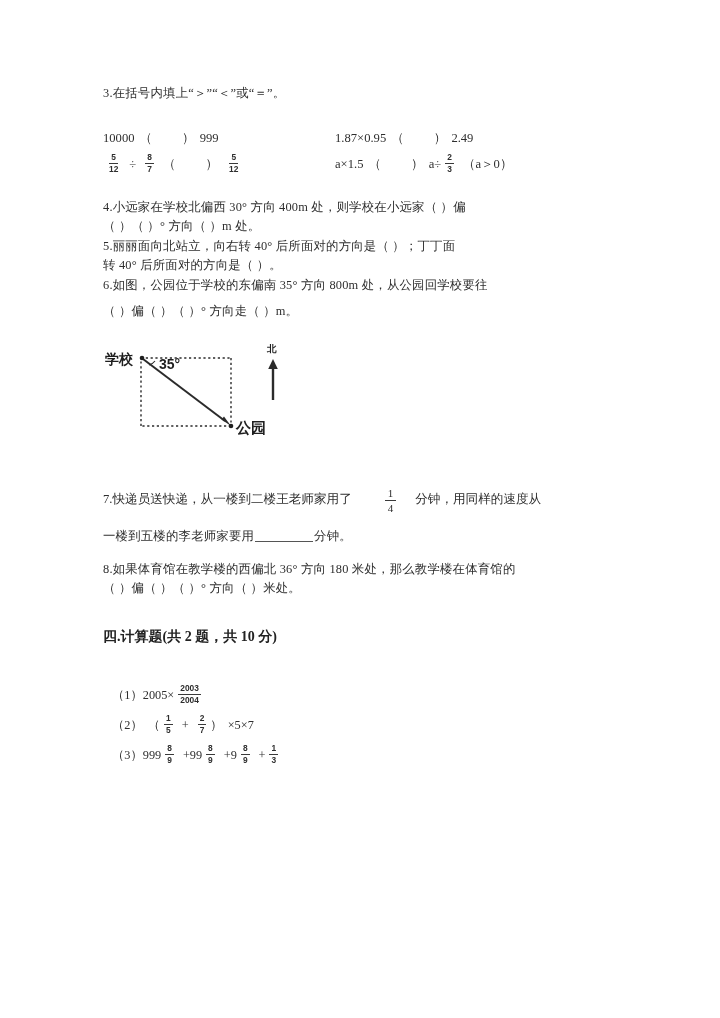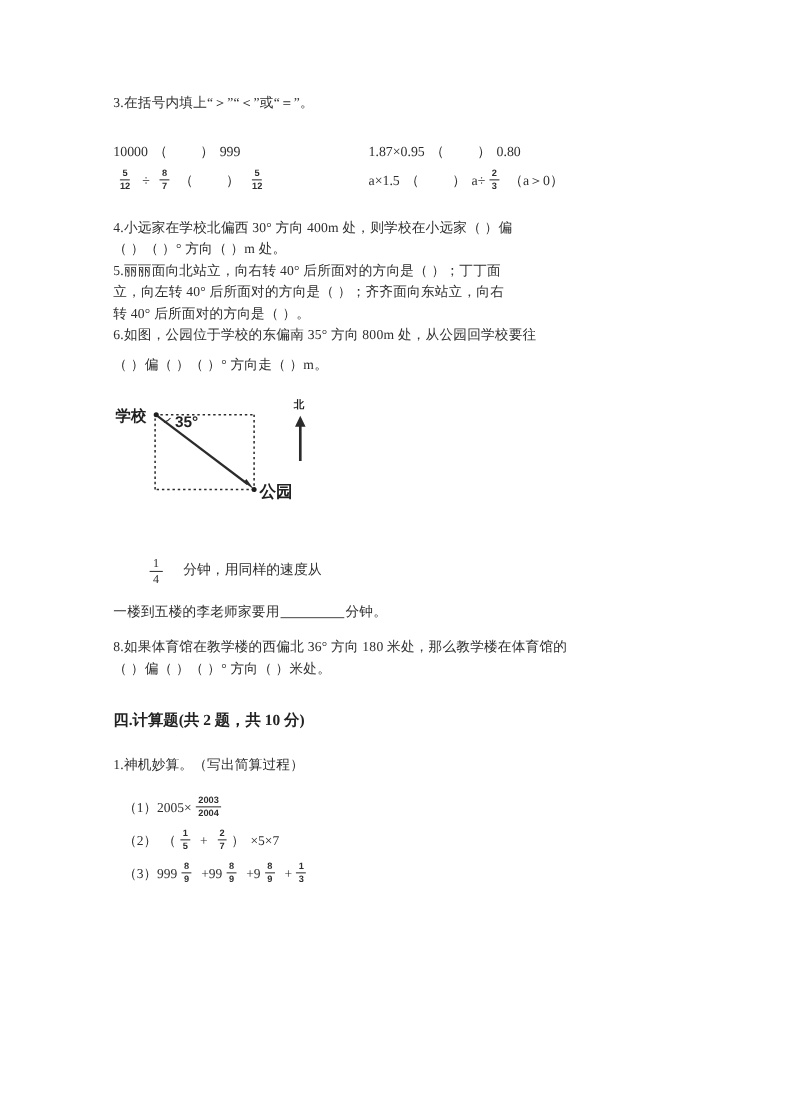--- a/index.html
+++ b/index.html
@@ -141,21 +141,21 @@
         <span class="sp-sm"></span>
         <span>999</span>
       </div>
       <div class="mcol-b">
         <span>1.87×0.95</span>
         <span class="sp-sm"></span>
         <span>（</span>
         <span class="paren-gap"></span>
         <span>）</span>
         <span class="sp-sm"></span>
-        <span>0.80</span>
+        <span>2.49</span>
       </div>
     </div>
 
     <div class="mrow">
       <div class="mcol-a">
         <span class="frac">
           <span class="num">5</span>
           <span class="den">12</span>
         </span>
         <span class="sp-sm"></span>
@@ -191,21 +191,20 @@
         <span>（a＞0）</span>
       </div>
     </div>
 
     <div class="block-gap-lg"></div>
 
     <div class="q">4.小远家在学校北偏西 30° 方向 400m 处，则学校在小远家（        ）偏</div>
     <div class="q">（        ）（        ）° 方向（        ）m 处。</div>
 
     <div class="q">5.丽丽面向北站立，向右转 40° 后所面对的方向是（                  ）；丁丁面</div>
-    <div class="q">立，向左转 40° 后所面对的方向是（                    ）；齐齐面向东站立，向右</div>
     <div class="q">转 40° 后所面对的方向是（            ）。</div>
 
     <div class="q">6.如图，公园位于学校的东偏南 35° 方向 800m 处，从公园回学校要往</div>
     <div class="block-gap-sm"></div>
     <div class="q">（        ）偏（        ）（        ）° 方向走（        ）m。</div>
 
     <div class="block-gap-lg"></div>
 
     <div class="diagram-wrap">
       <svg width="220" height="110" viewBox="0 0 220 110" xmlns="http://www.w3.org/2000/svg">
@@ -235,20 +234,21 @@
       <div style="position:absolute;left:0;top:8px;font-size:14px;font-weight:bold;font-family:'Liberation Sans',sans-serif;color:#1f1f1f;">学校</div>
       <div style="position:absolute;left:131px;top:76px;font-size:15px;font-weight:bold;font-family:'Liberation Sans',sans-serif;color:#1f1f1f;">公园</div>
       <div style="position:absolute;left:162px;top:0px;font-size:9.6px;font-weight:bold;font-family:'Liberation Sans',sans-serif;color:#1f1f1f;">北</div>
       <div style="position:absolute;left:54px;top:13px;font-size:14px;font-weight:bold;font-family:'Liberation Sans',sans-serif;color:#1f1f1f;">35°</div>
     </div>
 
     <div class="block-gap-lg"></div>
     <div class="block-gap-md"></div>
 
     <div class="mrow" style="line-height:24px;">
+      <span>7.快递员送快递，从一楼到二楼王老师家用了</span>
       <span class="sp-lg"></span>
       <span class="frac big">
         <span class="num">1</span>
         <span class="den">4</span>
       </span>
       <span class="sp-md"></span>
       <span>分钟，用同样的速度从</span>
     </div>
 
     <div class="block-gap-md"></div>
@@ -262,21 +262,20 @@
     <div class="q">8.如果体育馆在教学楼的西偏北 36° 方向 180 米处，那么教学楼在体育馆的</div>
     <div class="q">（        ）偏（        ）（        ）° 方向（        ）米处。</div>
 
     <div class="block-gap-lg"></div>
     <div class="block-gap-sm"></div>
 
     <div class="heading">四.计算题(共 2 题，共 10 分)</div>
 
     <div class="block-gap-lg"></div>
 
-    <div class="q">1.神机妙算。（写出简算过程）</div>
 
     <div class="block-gap-md"></div>
 
     <div class="calc-line" style="margin-left:9px;">
       <span class="calc-label">（1）</span>
       <span>2005×</span>
       <span class="frac">
         <span class="num">2003</span>
         <span class="den">2004</span>
       </span>

